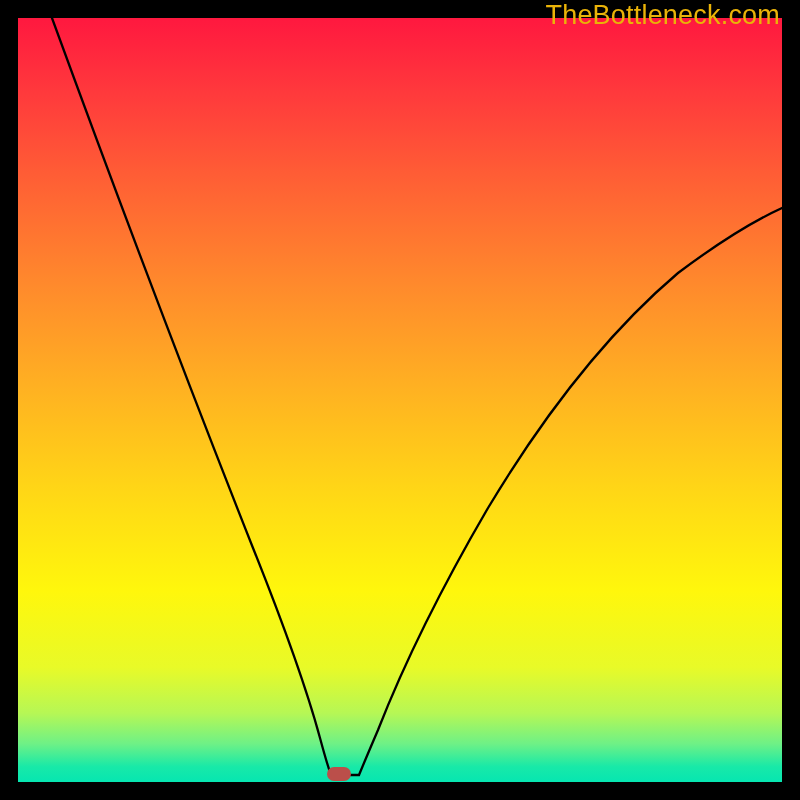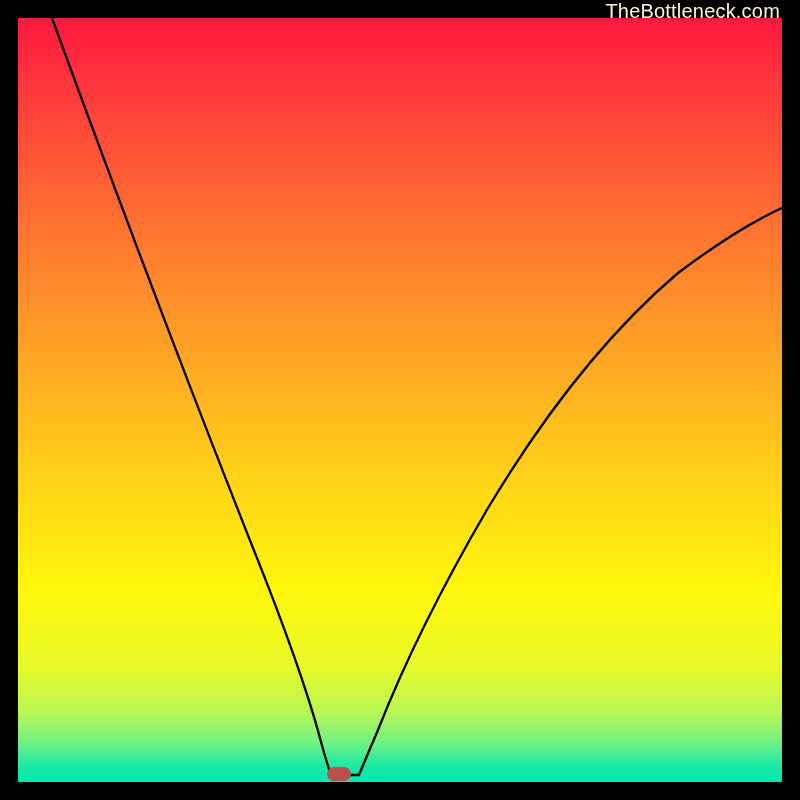--- a/index.html
+++ b/index.html
@@ -37,23 +37,23 @@
       #b6f755 91%,
       #6ef186 95%,
       #18e9a8 98%,
       #06e6b1 100%
     );
   }
   .watermark {
     position: absolute;
     top: 0px;
     right: 20px;
-    font-size: 20px;
+    font-size: 27px;
     font-weight: 400;
-    color: #fef9c3;
+    color: #eab308;
     letter-spacing: 0.2px;
     user-select: none;
   }
   svg.curve {
     position: absolute;
     inset: 0;
     width: 100%;
     height: 100%;
   }
   .marker {

